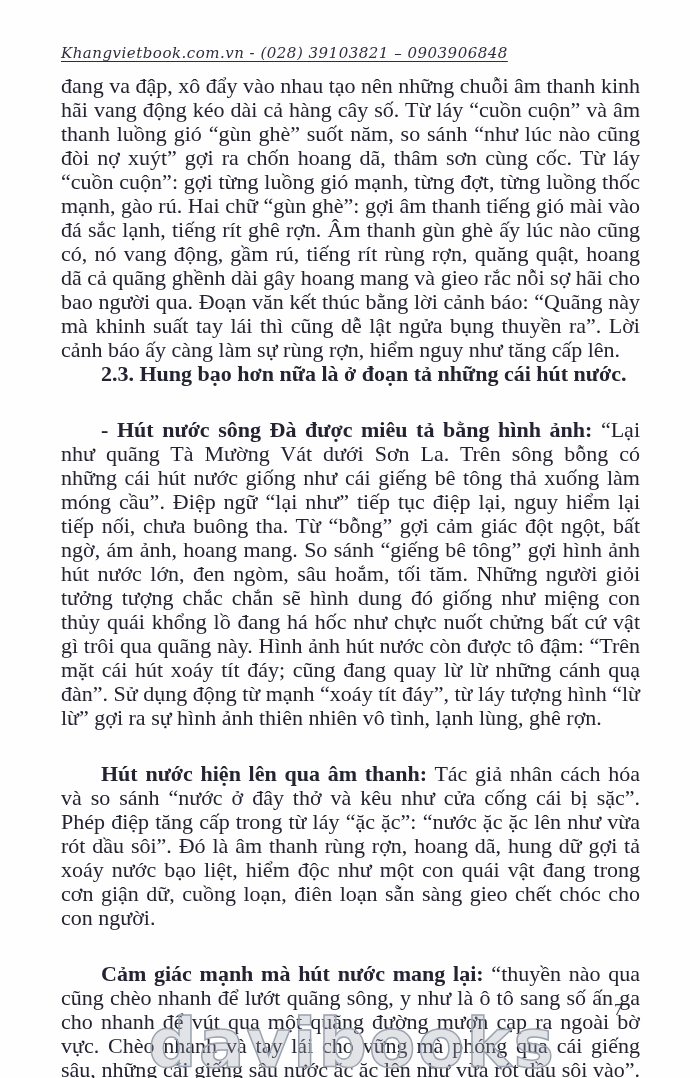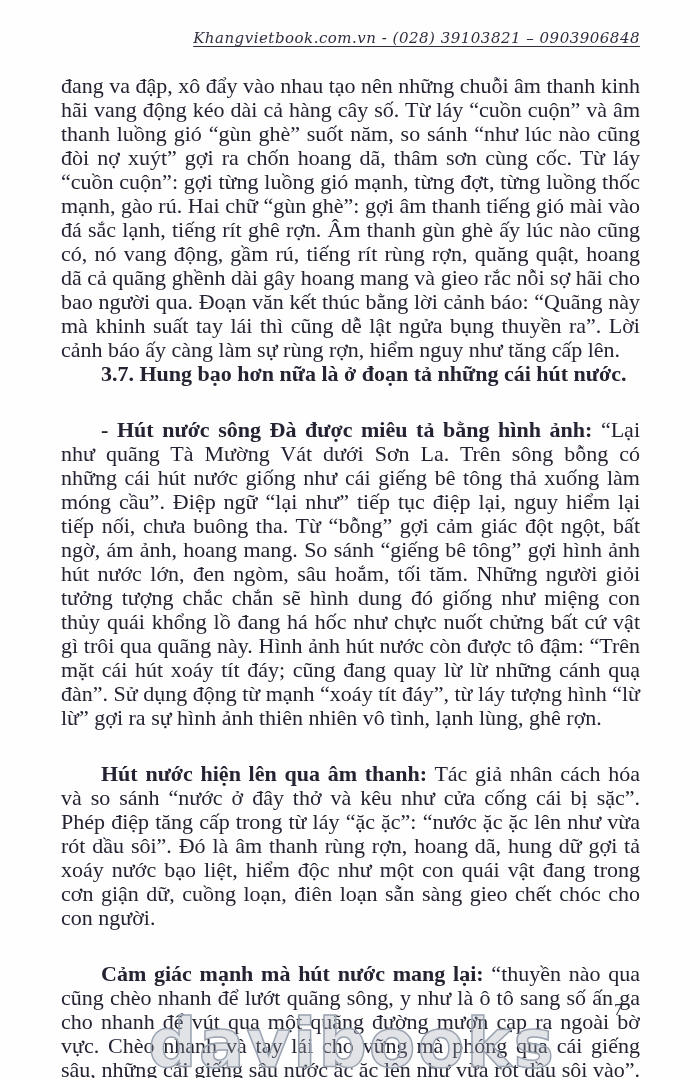--- a/index.html
+++ b/index.html
@@ -11,24 +11,24 @@
     position: relative;
     width: 700px;
     height: 1078px;
     background: #fefefe;
     overflow: hidden;
     font-family: "Liberation Serif", "DejaVu Serif", serif;
     color: #232332;
   }
   .header {
     position: absolute;
-    top: 29px;
+    top: 44px;
     left: 61px;
     width: 579px;
-    text-align: right;
+    text-align: left;
   }
   .header-text {
     font-family: "DejaVu Serif", serif;
     font-style: italic;
     font-size: 15px;
     letter-spacing: 0.5px;
     color: #2e2e3e;
     text-decoration: underline;
     text-underline-offset: 3px;
   }
@@ -96,21 +96,21 @@
 
 <div class="page">
 
   <div class="header">
     <span class="header-text">Khangvietbook.com.vn - (028) 39103821 – 0903906848</span>
   </div>
 
   <div class="body-text">
     <p class="para">đang va đập, xô đẩy vào nhau tạo nên những chuỗi âm thanh kinh hãi vang động kéo dài cả hàng cây số. Từ láy “cuồn cuộn” và âm thanh luồng gió “gùn ghè” suốt năm, so sánh “như lúc nào cũng đòi nợ xuýt” gợi ra chốn hoang dã, thâm sơn cùng cốc. Từ láy “cuồn cuộn”: gợi từng luồng gió mạnh, từng đợt, từng luồng thốc mạnh, gào rú. Hai chữ “gùn ghè”: gợi âm thanh tiếng gió mài vào đá sắc lạnh, tiếng rít ghê rợn. Âm thanh gùn ghè ấy lúc nào cũng có, nó vang động, gầm rú, tiếng rít rùng rợn, quăng quật, hoang dã cả quãng ghềnh dài gây hoang mang và gieo rắc nỗi sợ hãi cho bao người qua. Đoạn văn kết thúc bằng lời cảnh báo: “Quãng này mà khinh suất tay lái thì cũng dễ lật ngửa bụng thuyền ra”. Lời cảnh báo ấy càng làm sự rùng rợn, hiểm nguy như tăng cấp lên.</p>
 
-    <p class="para heading">3.7. Hung bạo hơn nữa là ở đoạn tả những cái hút nước.</p>
+    <p class="para heading">2.3. Hung bạo hơn nữa là ở đoạn tả những cái hút nước.</p>
 
     <p class="para indent"><span class="lead-bold">- Hút nước sông Đà được miêu tả bằng hình ảnh:</span><span> “Lại như quãng Tà Mường Vát dưới Sơn La. Trên sông bỗng có những cái hút nước giống như cái giếng bê tông thả xuống làm móng cầu”. Điệp ngữ “lại như” tiếp tục điệp lại, nguy hiểm lại tiếp nối, chưa buông tha. Từ “bỗng” gợi cảm giác đột ngột, bất ngờ, ám ảnh, hoang mang. So sánh “giếng bê tông” gợi hình ảnh hút nước lớn, đen ngòm, sâu hoắm, tối tăm. Những người giỏi tưởng tượng chắc chắn sẽ hình dung đó giống như miệng con thủy quái khổng lồ đang há hốc như chực nuốt chửng bất cứ vật gì trôi qua quãng này. Hình ảnh hút nước còn được tô đậm: “Trên mặt cái hút xoáy tít đáy; cũng đang quay lừ lừ những cánh quạ đàn”. Sử dụng động từ mạnh “xoáy tít đáy”, từ láy tượng hình “lừ lừ” gợi ra sự hình ảnh thiên nhiên vô tình, lạnh lùng, ghê rợn.</span></p>
 
     <p class="para indent"><span class="lead-bold">Hút nước hiện lên qua âm thanh:</span><span> Tác giả nhân cách hóa và so sánh “nước ở đây thở và kêu như cửa cống cái bị sặc”. Phép điệp tăng cấp trong từ láy “ặc ặc”: “nước ặc ặc lên như vừa rót dầu sôi”. Đó là âm thanh rùng rợn, hoang dã, hung dữ gợi tả xoáy nước bạo liệt, hiểm độc như một con quái vật đang trong cơn giận dữ, cuồng loạn, điên loạn sẵn sàng gieo chết chóc cho con người.</span></p>
 
     <p class="para indent"><span class="lead-bold">Cảm giác mạnh mà hút nước mang lại:</span><span> “thuyền nào qua cũng chèo nhanh để lướt quãng sông, y như là ô tô sang số ấn ga cho nhanh để vút qua một quãng đường mượn cạp ra ngoài bờ vực. Chèo nhanh và tay lái cho vững mà phóng qua cái giếng sâu, những cái giếng sâu nước ặc ặc lên như vừa rót dầu sôi vào”. Đoạn văn liên tưởng và so sánh độc đáo. Giữa chốn núi rừng hoang sơ này, tác giả đã thổi vào không khí của phố thị khi so sánh chiếc thuyền với ô tô. Tả miệng hút nước mà lại liên tưởng tới “quãng đường mượn cạp ra ngoài bờ vực”. Cách miêu tả, liên tưởng “quãng đường mượn cạp” gợi ra sự nguy hiểm, sự chông chênh, chới với. Từ đó khẳng</span></p>
   </div>
 
   <div class="watermark-1">davibooks</div>
 

